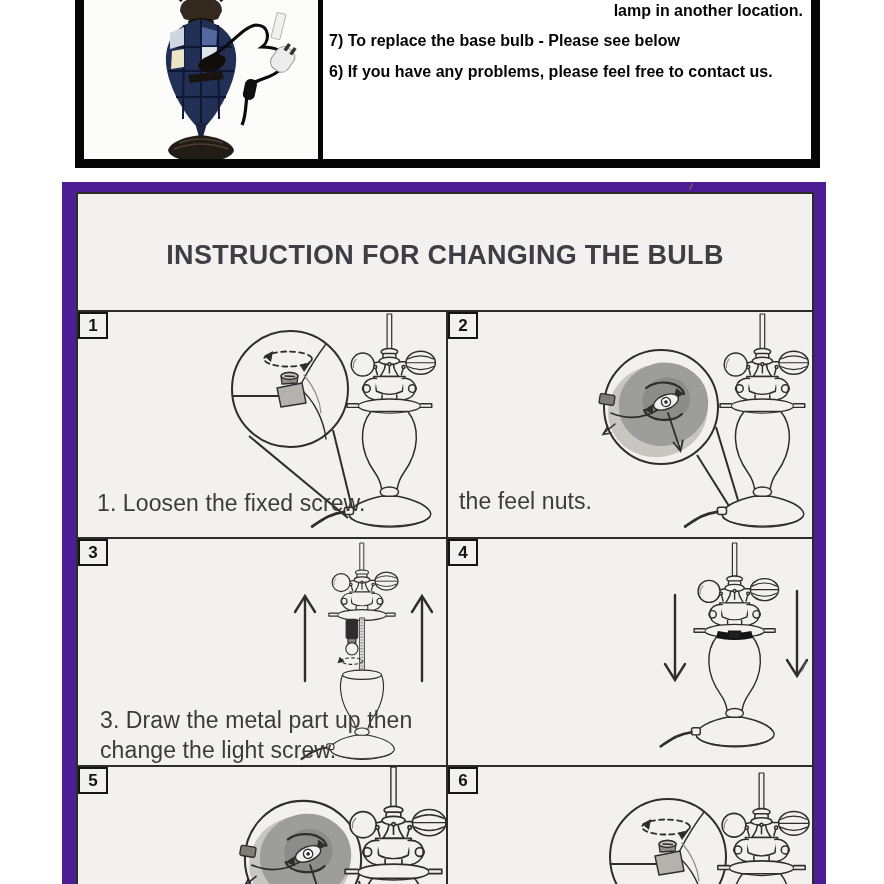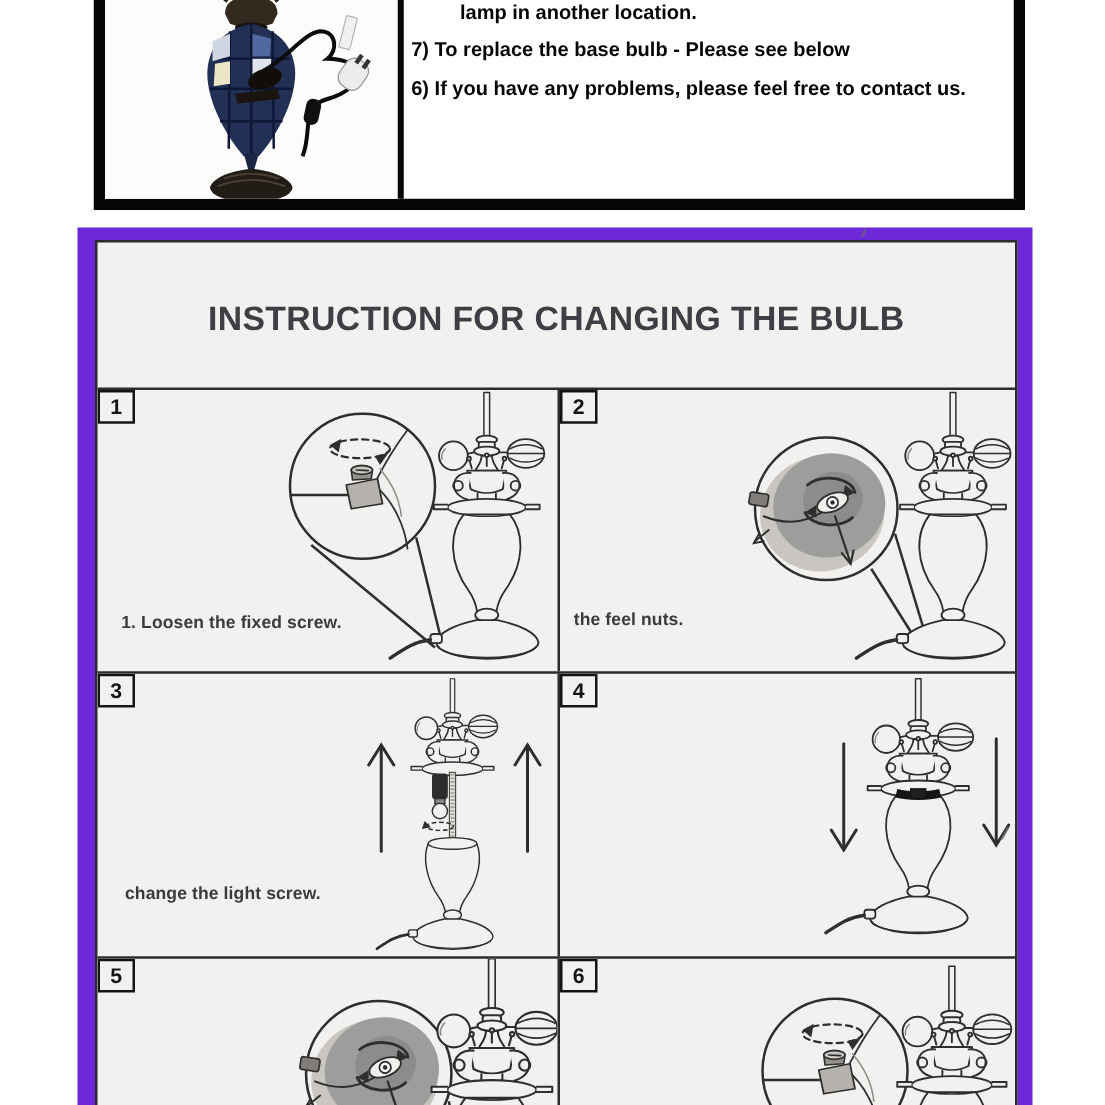--- a/index.html
+++ b/index.html
@@ -7,42 +7,42 @@
         font-family:"Liberation Sans", sans-serif;}
 
   
   .top-box{position:absolute;left:75px;top:-42px;width:745px;height:210px;
            border:9px solid #060606;background:#fff;box-sizing:border-box;display:flex;}
   .photo-cell{width:234px;position:relative;background:#fcfcfb;}
   .photo-cell svg{position:absolute;left:0;top:0;}
   .top-divider{width:5px;background:#060606;}
   .text-cell{flex:1;padding:35px 8px 0 6px;color:#050505;font-weight:bold;font-size:16px;}
   .text-cell p{margin:0 0 12px 0;line-height:1.15;}
-  .text-cell p.cont{margin-left:39px;margin-bottom:12px;}
+  .text-cell p.cont{margin-left:39px;margin-bottom:12px;text-align:right;}
   .text-cell p.item6{margin-top:3px;}
 
   
-  .paper{position:absolute;left:62px;top:182px;width:764px;height:702px;background:#6d28d9;}
+  .paper{position:absolute;left:62px;top:182px;width:764px;height:702px;background:#4c1d95;}
   .main-box{position:absolute;left:14px;top:10px;width:738px;height:810px;
             border:2px solid #2c2c2c;box-sizing:border-box;background:#f3f1ef;}
   .title-band{height:118px;border-bottom:2px solid #2c2c2c;box-sizing:border-box;}
   .title-band h1{margin:0;padding-top:46px;text-align:center;font-size:27px;font-weight:800;
                  letter-spacing:0.3px;color:#3e3e44;white-space:nowrap;}
   .row{display:flex;box-sizing:border-box;}
   .row1{height:227px;border-bottom:2px solid #2c2c2c;}
   .row2{height:228px;border-bottom:2px solid #2c2c2c;}
   .row3{height:232px;}
   .cell{position:relative;overflow:hidden;box-sizing:border-box;}
   .cl{width:370px;border-right:2px solid #2c2c2c;}
   .cr{flex:1;}
   .numbox{position:absolute;top:0;left:0;width:30px;height:27px;border:2.5px solid #141414;
           background:#f3f1ef;box-sizing:border-box;display:flex;align-items:center;justify-content:center;
           font-size:17px;font-weight:bold;color:#141414;z-index:3;}
   .art{position:absolute;left:0;top:0;}
-  .cap{position:absolute;font-size:14px;font-weight:700;color:#3b3b3b;line-height:1.32;
+  .cap{position:absolute;font-size:23px;font-weight:400;color:#3b3b3b;line-height:1.32;
        letter-spacing:0.1px;z-index:2;}
   .cap span{display:block;white-space:nowrap;}
   .cap1{left:19px;top:176px;}
   .cap2{left:11px;top:174px;}
   .cap3{left:22px;top:166px;}
   .cap4{left:16px;top:171px;}
 
   .mark{position:absolute;background:#6b6b6b;z-index:5;}
   .mark1{left:690px;top:183px;width:2px;height:7px;transform:rotate(24deg);opacity:.7;}
   .mark2{left:803px;top:661px;width:2px;height:11px;transform:rotate(28deg);opacity:.75;}
@@ -237,20 +237,21 @@
 
       <div class="row row2">
         <div class="cell cl">
           <div class="numbox">3</div>
           <svg class="art" width="368" height="226" viewBox="0 0 368 226">
             <use href="#lamp-exp" transform="translate(230,4) scale(0.72)"></use>
             <use href="#arrow-up" transform="translate(227,56)"></use>
             <use href="#arrow-up" transform="translate(344,56)"></use>
           </svg>
           <div class="cap cap3">
+            <span>3. Draw the metal part up then</span>
             <span>change the light screw.</span>
           </div>
         </div>
         <div class="cell cr">
           <div class="numbox">4</div>
           <svg class="art" width="366" height="226" viewBox="0 0 366 226">
             <g transform="translate(225,4) scale(0.88)">
               <use href="#lamp"></use>
               <path d="M50 104 A 31 9 0 0 0 90 104" stroke="#141414" stroke-width="8" fill="none"></path>
               <rect x="63" y="100" width="14" height="9" fill="#1f1f1f" stroke="#111"></rect>

